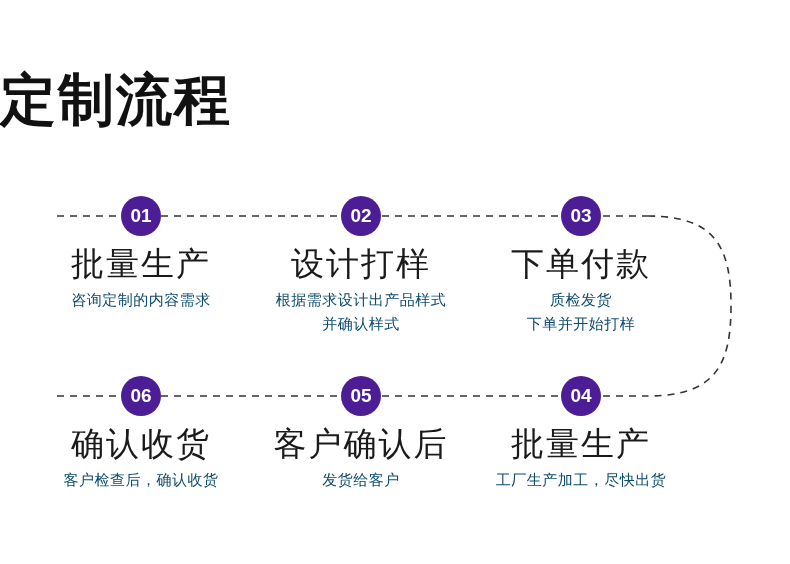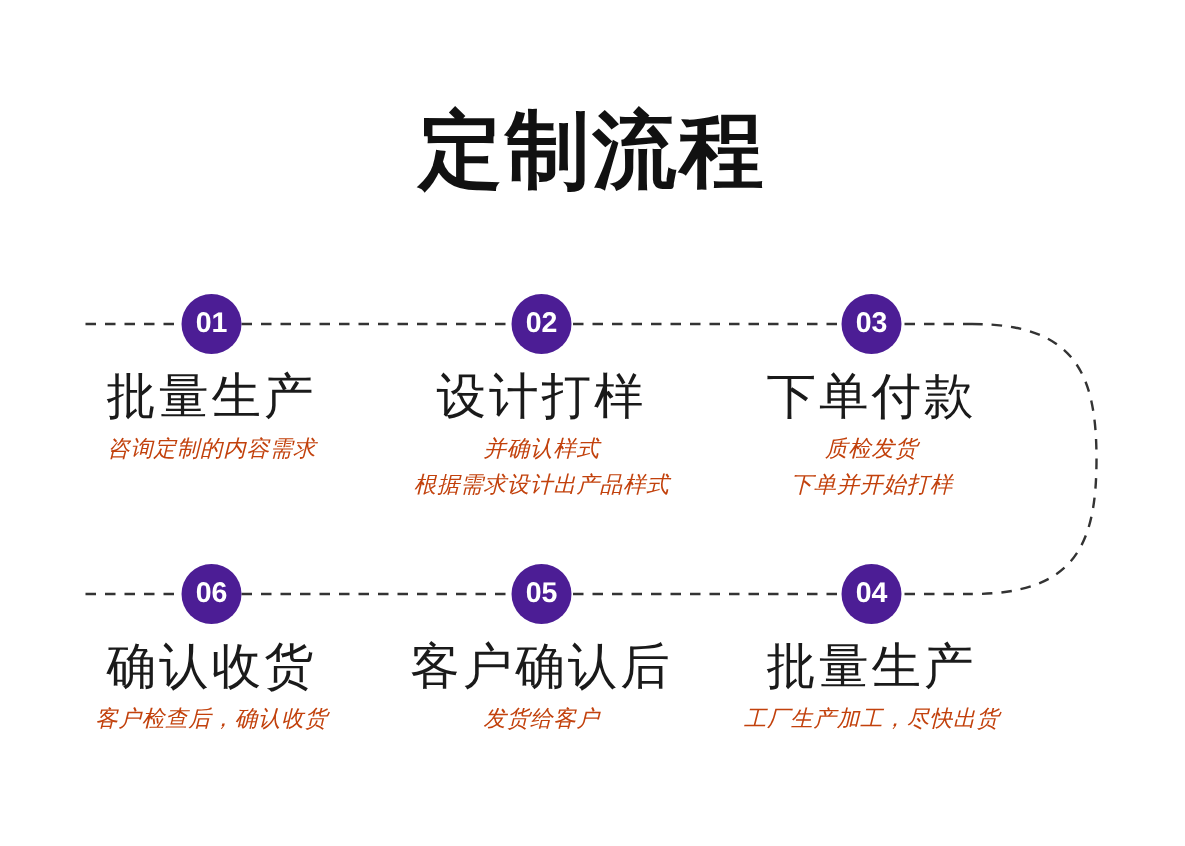--- a/index.html
+++ b/index.html
@@ -20,21 +20,20 @@
     width: 790px;
     height: 564px;
   }
 
   
   .main-title {
     position: absolute;
     left: 0;
     top: 68px;
     width: 790px;
-    text-align: center;
     font-size: 56px;
     line-height: 64px;
     font-weight: bold;
     color: #111111;
     letter-spacing: 2px;
     white-space: nowrap;
   }
 
   
   .track-layer {
@@ -98,23 +97,22 @@
   }
 
   .step-sub {
     position: absolute;
     top: 92px;
     left: -12px;
     width: 244px;
     text-align: center;
     font-size: 15px;
     line-height: 24px;
-    color: #c2410c;
+    color: #0c4a6e;
     letter-spacing: 0.5px;
-    font-style: italic;
   }
   .step-sub .sub-line {
     display: block;
     white-space: nowrap;
   }
 </style>
 </head>
 <body>
 
 <div class="page">
@@ -137,22 +135,22 @@
       <div class="step-title">批量生产</div>
       <div class="step-sub">
         <span class="sub-line">咨询定制的内容需求</span>
       </div>
     </div>
 
     <div class="step step-2">
       <div class="badge">02</div>
       <div class="step-title">设计打样</div>
       <div class="step-sub">
+        <span class="sub-line">根据需求设计出产品样式</span>
         <span class="sub-line">并确认样式</span>
-        <span class="sub-line">根据需求设计出产品样式</span>
       </div>
     </div>
 
     <div class="step step-3">
       <div class="badge">03</div>
       <div class="step-title">下单付款</div>
       <div class="step-sub">
         <span class="sub-line">质检发货</span>
         <span class="sub-line">下单并开始打样</span>
       </div>

